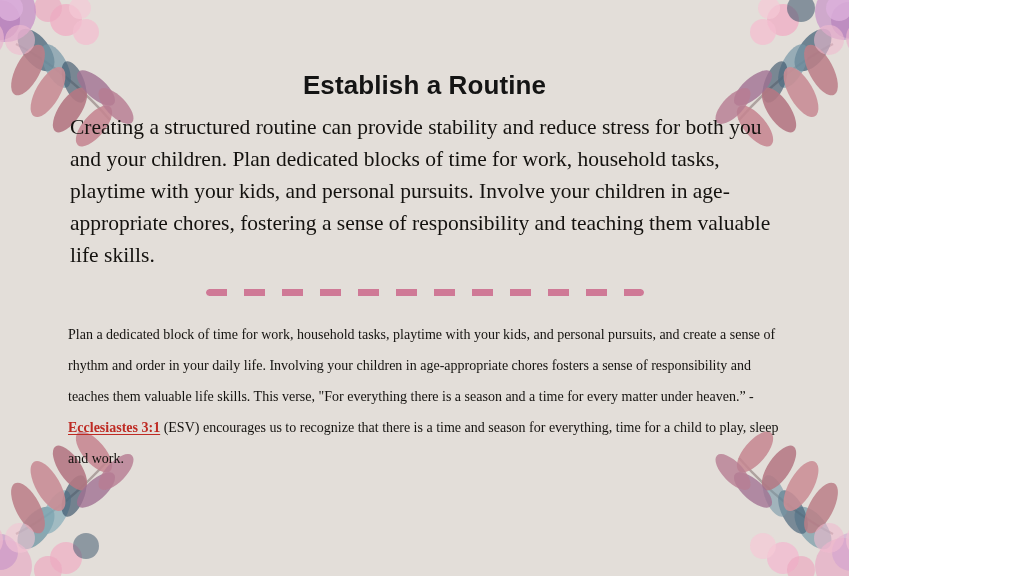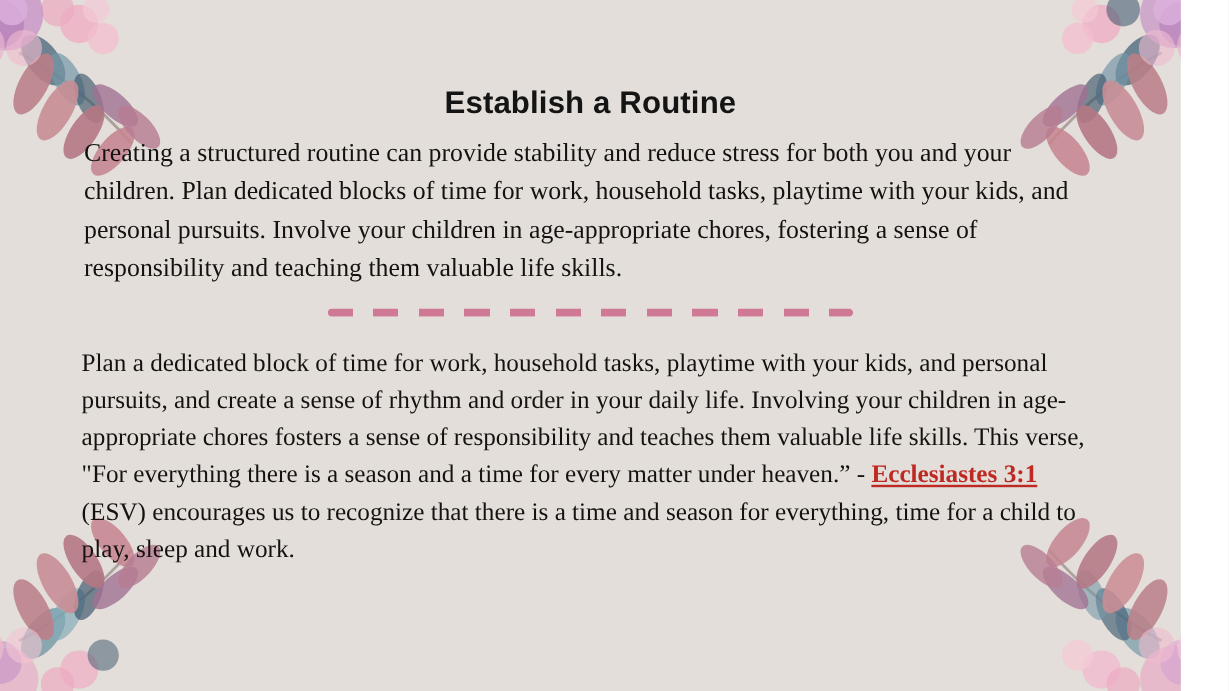--- a/index.html
+++ b/index.html
@@ -7,21 +7,21 @@
     padding: 0;
   }
   body {
     width: 1024px;
     height: 576px;
     overflow: hidden;
     font-family: "Liberation Serif", serif;
   }
   .slide {
     position: relative;
-    width: 984px;
+    width: 849px;
     height: 576px;
     background: #e3ded9;
     overflow: hidden;
   }
 
   
   .floral {
     position: absolute;
     width: 210px;
     height: 175px;
@@ -87,21 +87,21 @@
       to right,
       #000 0px, #000 21px,
       rgba(0,0,0,0) 21px, rgba(0,0,0,0) 38px);
     mask-image: repeating-linear-gradient(
       to right,
       #000 0px, #000 21px,
       rgba(0,0,0,0) 21px, rgba(0,0,0,0) 38px);
   }
 
   .para-two {
-    font-size: 21px;
+    font-size: 14px;
     line-height: 31px;
     margin-top: 10px;
     padding: 0 6px;
   }
 
   .scripture-link {
     color: #be2a23;
     font-weight: bold;
     text-decoration: underline;
     text-underline-offset: 2px;

